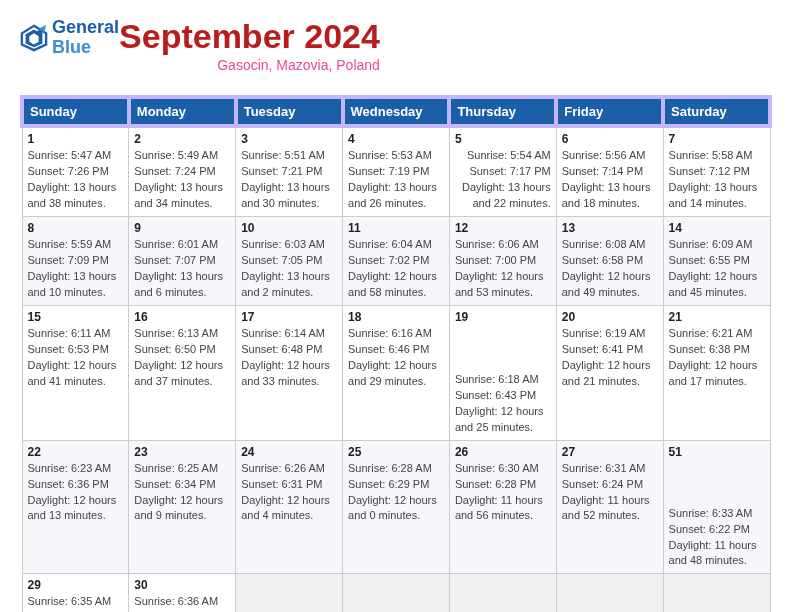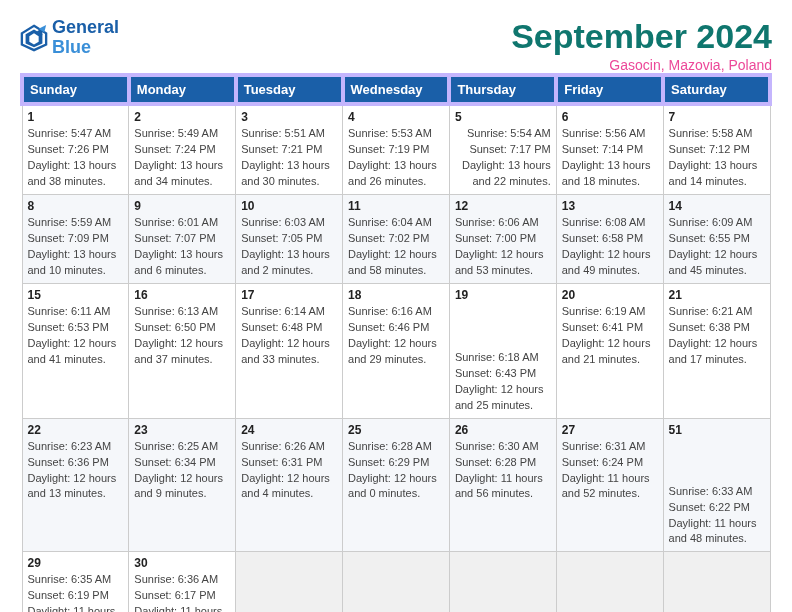--- a/index.html
+++ b/index.html
@@ -12,23 +12,22 @@
     }
     .page {
       width: 792px;
       height: 612px;
       padding: 18px 20px 10px 20px;
       display: flex;
       flex-direction: column;
     }
     .header {
       display: flex;
-      justify-content: space-between;
       align-items: flex-start;
-      margin-bottom: 0;
+      margin-bottom: 22px;
     }
     .logo {
       display: flex;
       align-items: center;
       gap: 4px;
     }
     .logo-text {
       font-size: 18px;
       font-weight: bold;
       color: #333;
@@ -40,21 +39,21 @@
     .logo-icon {
       width: 28px;
       height: 28px;
     }
     .title-block {
       text-align: right;
     }
     .calendar-title {
       font-size: 34px;
       font-weight: bold;
-      color: #0f766e;
+      color: #b91c1c;
       line-height: 1.1;
     }
     .calendar-subtitle {
       font-size: 14px;
       color: #ec4899;
       margin-top: 2px;
     }
     .calendar-table {
       width: 100%;
       border-collapse: collapse;

